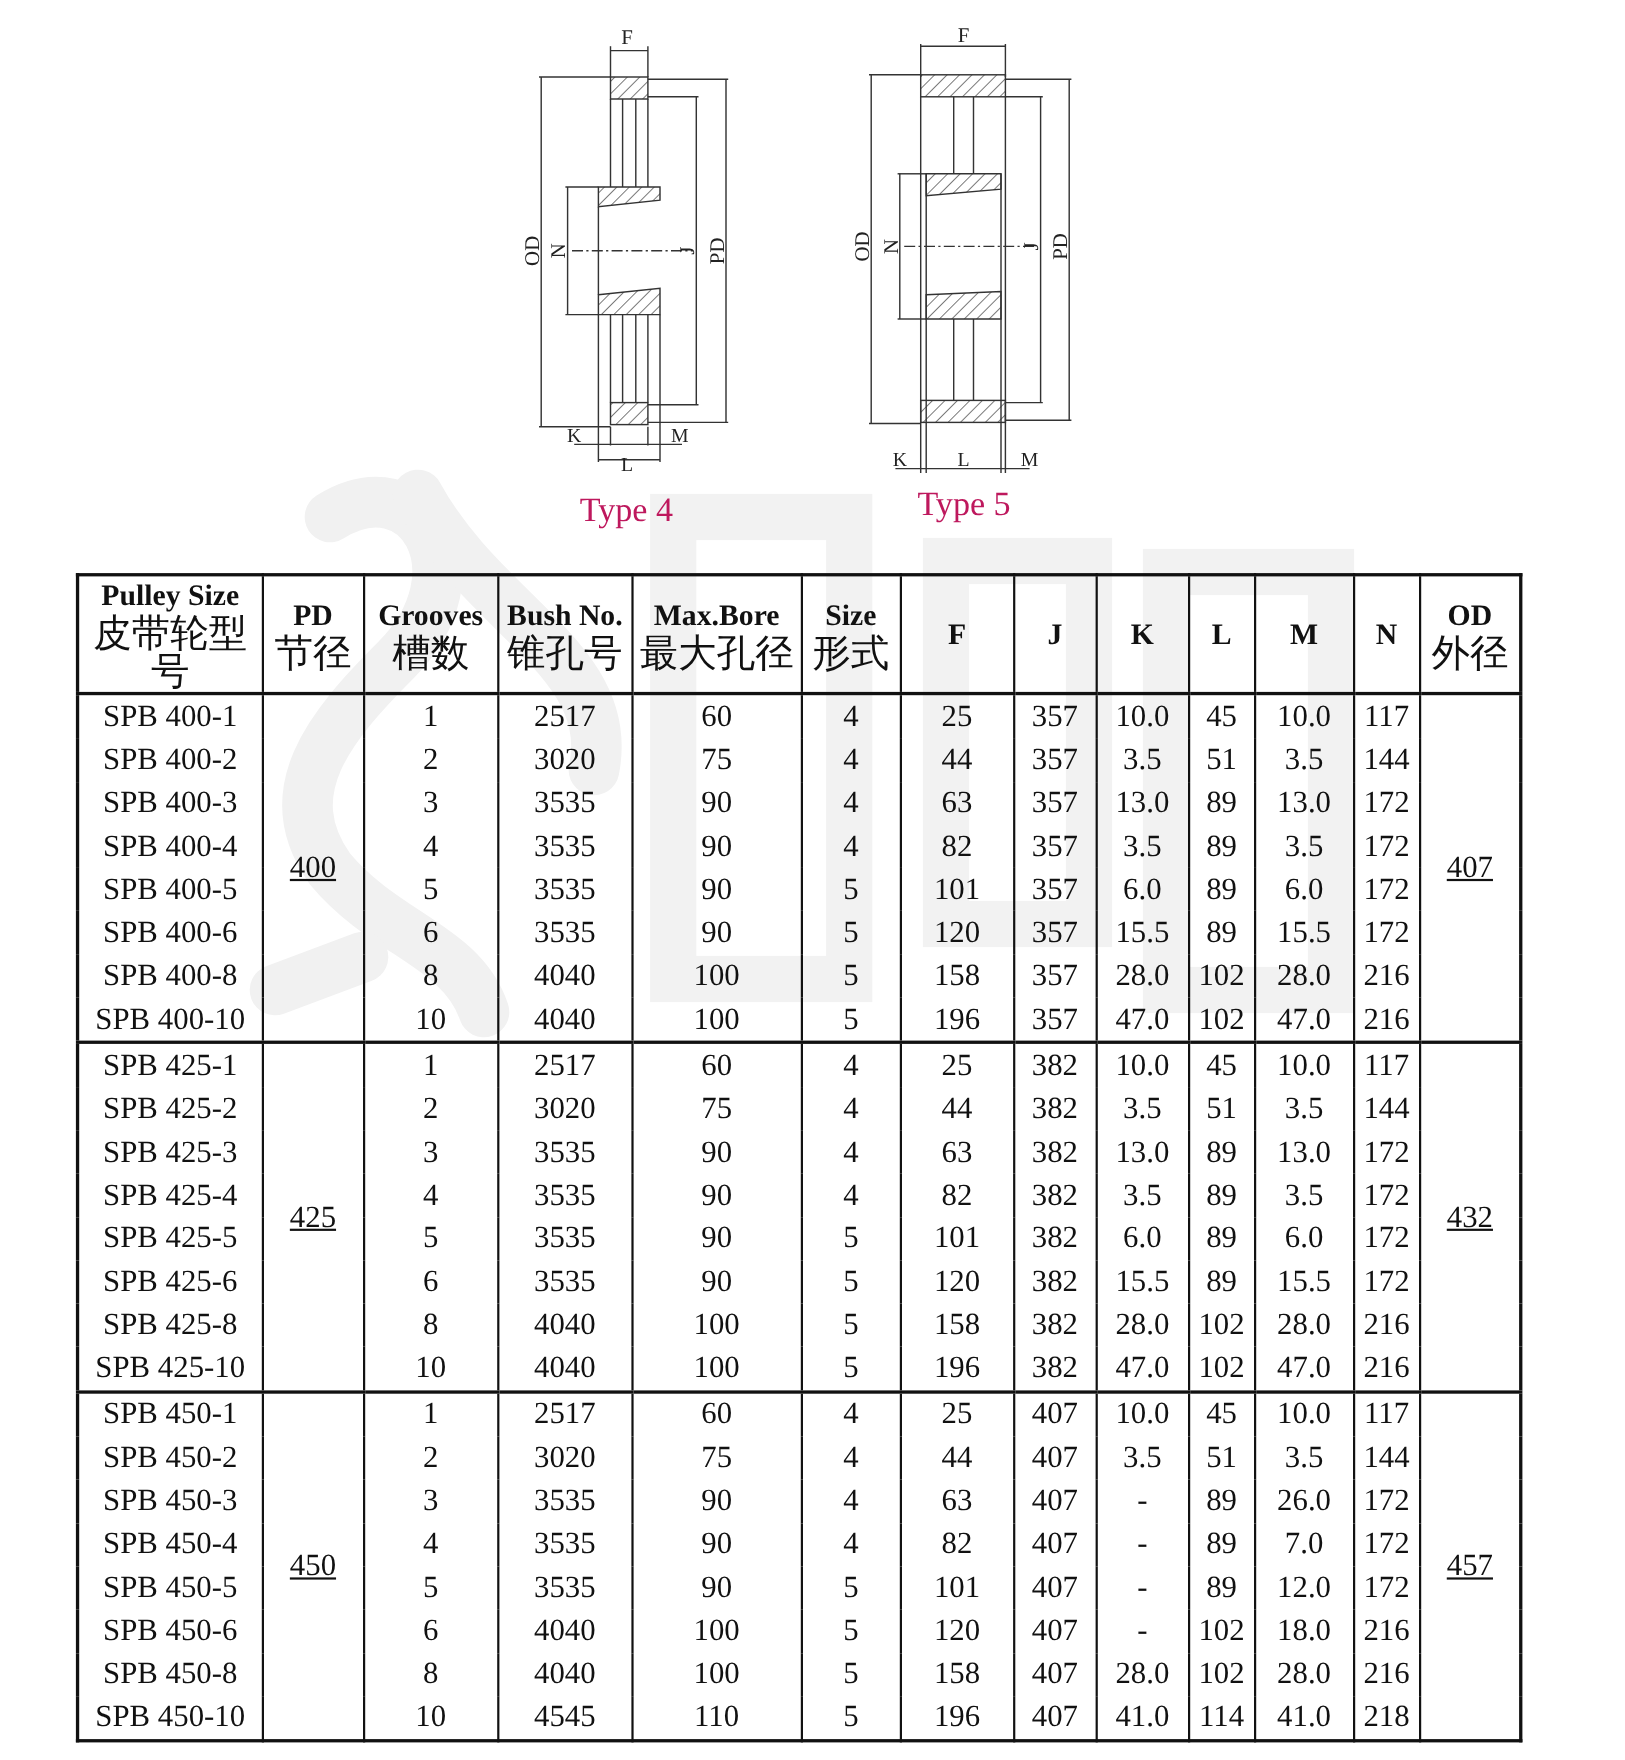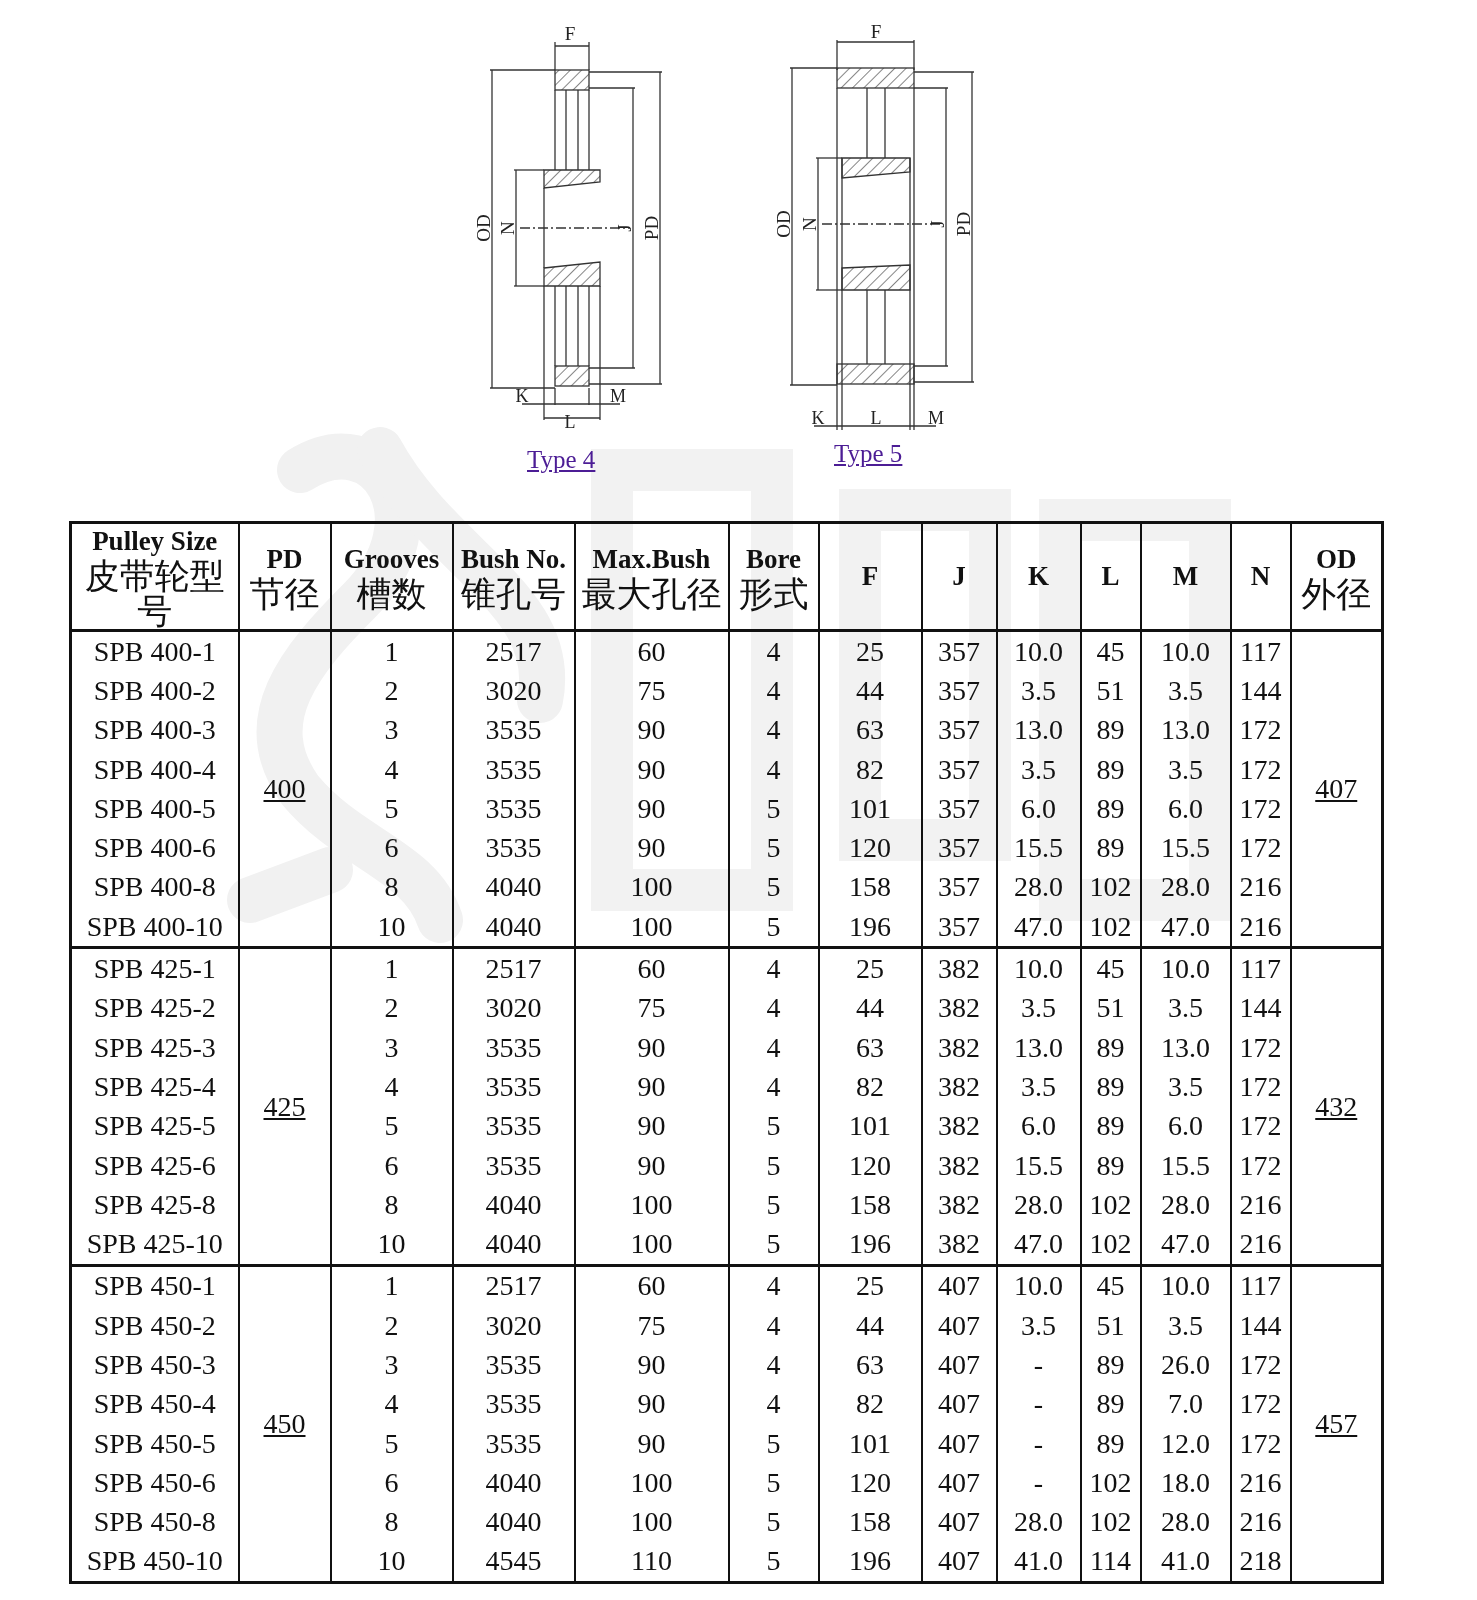--- a/index.html
+++ b/index.html
@@ -2,21 +2,21 @@
 <html><head>
 <meta charset="utf-8">
 <style>
   html, body { margin: 0; padding: 0; background: #ffffff; }
   body { width: 1477px; height: 1600px; position: relative; overflow: hidden;
          font-family: "Liberation Serif", "DejaVu Serif", serif; color: #111; }
   .watermark { position: absolute; left: 0; top: 0; width: 1477px; height: 1600px; pointer-events: none; }
   .drawing { position: absolute; top: 0; }
   .drawing svg { overflow: visible; }
   .drawing text { font-family: "Liberation Serif", serif; fill: #222; }
-  .caption { position: absolute; font-family: "Liberation Serif", serif; font-size: 25px; color: #4c1d95; text-decoration: underline; }
+  .caption { position: absolute; font-family: "Liberation Serif", serif; font-size: 31px; color: #be185d; }
   table.spec { position: absolute; left: 69px; top: 521px; width: 1312px; border-collapse: collapse;
                border: 3px solid #111; table-layout: fixed; }
   table.spec th, table.spec td { border-left: 2px solid #111; border-right: 2px solid #111;
                text-align: center; padding: 0; font-size: 28px; font-weight: normal; }
   table.spec thead th { border-bottom: 3px solid #111; height: 74px; line-height: 35px; font-size: 27px; }
   table.spec thead th .en { font-weight: bold; display: block; }
   table.spec thead th .zh { display: block; font-family: "DejaVu Sans", sans-serif; font-weight: normal; font-size: 35px; }
   table.spec tbody td { height: 39.3px; line-height: 38px; }
   table.spec tbody tr.group-start td { border-top: 3px solid #111; }
   table.spec tbody tr.group-start:first-child td { border-top: none; }
@@ -182,25 +182,25 @@
         </th>
         <th>
           <span class="en">Grooves</span>
           <span class="zh">槽数</span>
         </th>
         <th>
           <span class="en">Bush No.</span>
           <span class="zh">锥孔号</span>
         </th>
         <th>
-          <span class="en">Max.Bush</span>
+          <span class="en">Max.Bore</span>
           <span class="zh">最大孔径</span>
         </th>
         <th>
-          <span class="en">Bore</span>
+          <span class="en">Size</span>
           <span class="zh">形式</span>
         </th>
         <th>
           <span class="en">F</span>
         </th>
         <th>
           <span class="en">J</span>
         </th>
         <th>
           <span class="en">K</span>

